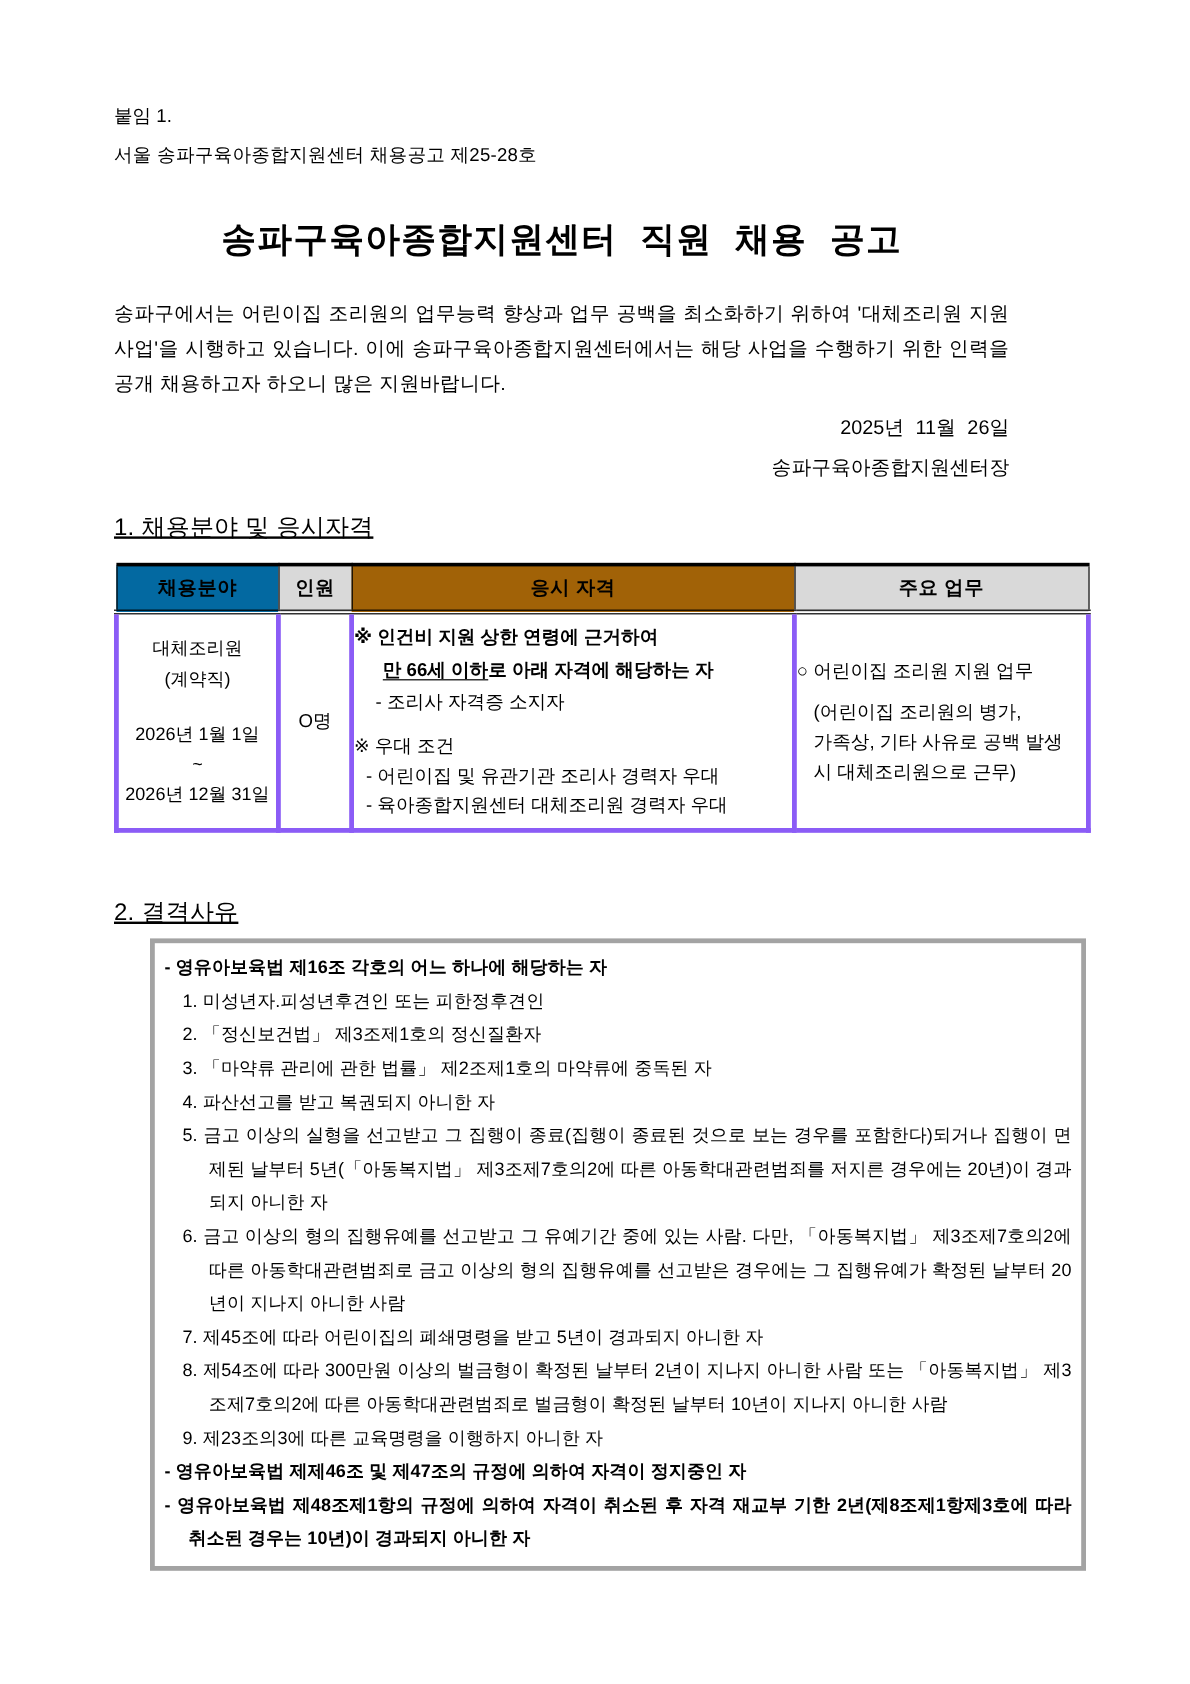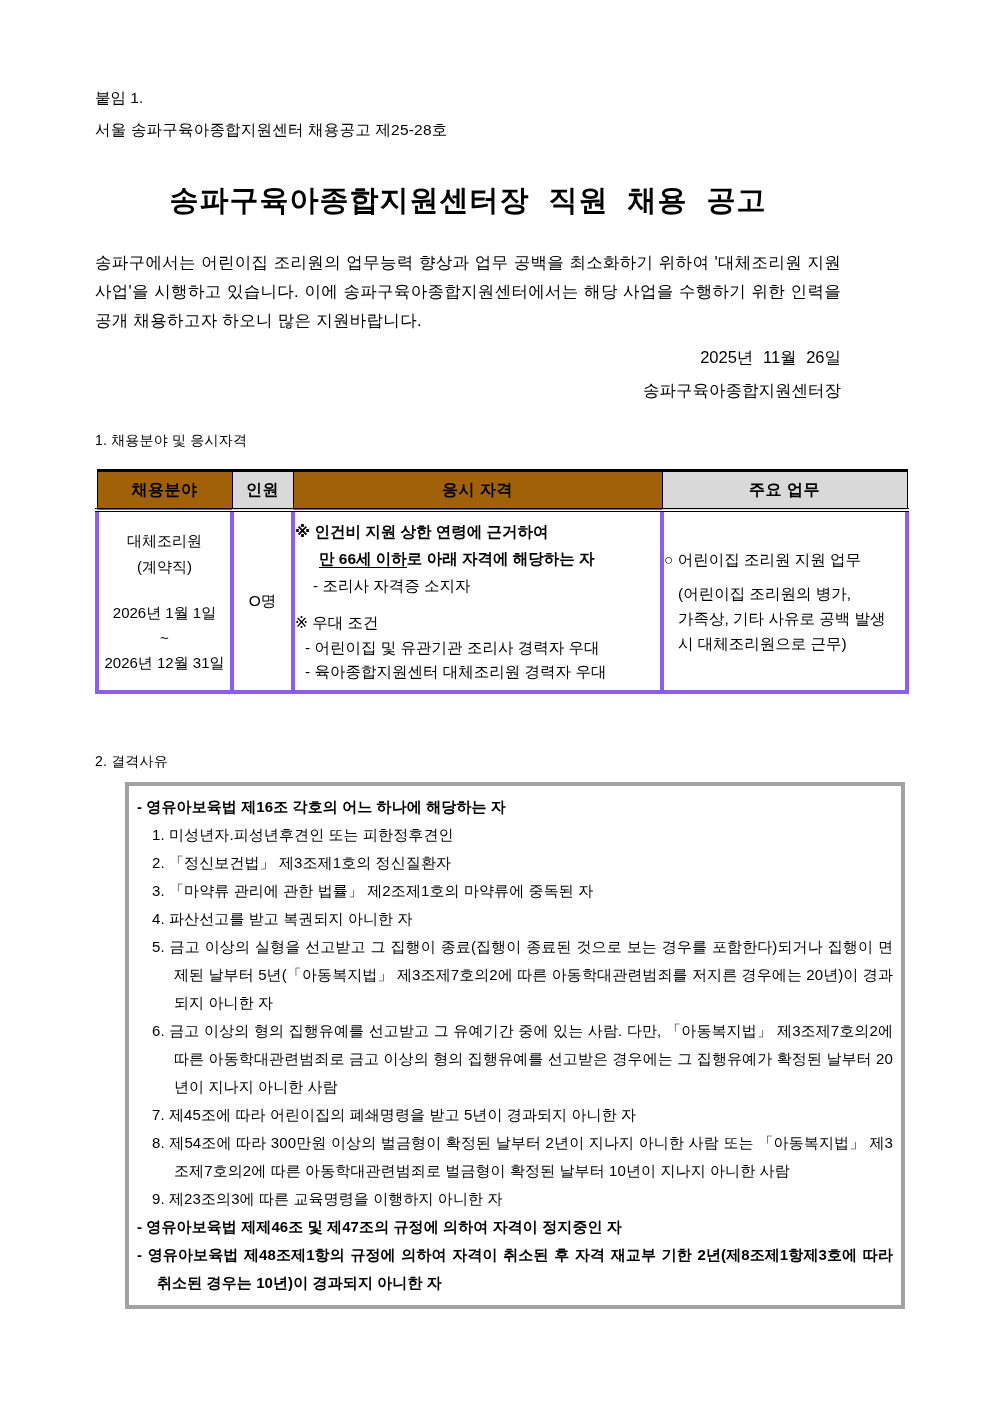--- a/index.html
+++ b/index.html
@@ -27,21 +27,21 @@
   }
   .intro {
     margin-top: 28px;
     font-size: 16.5px;
     line-height: 29px;
     text-align: justify;
     word-break: break-all;
     letter-spacing: 0.3px;
   }
   .sign-block { margin-top: 6px; text-align: right; font-size: 16.5px; line-height: 33px; word-spacing: 5px; }
-  .sec-heading { margin-top: 22px; font-size: 14px; line-height: 22px; letter-spacing: 0.2px; }
+  .sec-heading { margin-top: 22px; font-size: 20px; line-height: 22px; letter-spacing: 0.2px; text-decoration: underline; }
   .sec2-heading { margin-top: 56px; }
 
   table.recruit {
     margin-top: 18px;
     width: 810px;
     table-layout: fixed;
     border-collapse: collapse;
     border-top: 3px solid #000;
     border-bottom: 3px solid #000;
     border-left: 1px solid #000;
@@ -94,41 +94,41 @@
   .dq-tail { font-weight: bold; padding-left: 20px; text-indent: -20px; }
 </style>
 </head>
 <body>
 
 <div class="page">
 
   <div class="attach">붙임 1.</div>
   <div class="notice-no">서울 송파구육아종합지원센터 채용공고 제25-28호</div>
 
-  <div class="doc-title">송파구육아종합지원센터장 직원 채용 공고</div>
+  <div class="doc-title">송파구육아종합지원센터 직원 채용 공고</div>
 
   <div class="intro">송파구에서는 어린이집 조리원의 업무능력 향상과 업무 공백을 최소화하기 위하여 '대체조리원 지원사업'을 시행하고 있습니다. 이에 송파구육아종합지원센터에서는 해당 사업을 수행하기 위한 인력을 공개 채용하고자 하오니 많은 지원바랍니다.</div>
 
   <div class="sign-block">
     <div>2025년 11월 26일</div>
     <div>송파구육아종합지원센터장</div>
   </div>
 
   <div class="sec-heading">1. 채용분야 및 응시자격</div>
 
   <table class="recruit">
     <colgroup>
       <col style="width:135px">
       <col style="width:61px">
       <col style="width:369px">
       <col style="width:245px">
     </colgroup>
     <thead>
       <tr>
-        <th style="background-color: #a16207;">채용분야</th>
+        <th style="background-color: #0369a1;">채용분야</th>
         <th style="background-color: rgb(217, 217, 217);">인원</th>
         <th style="background-color: #a16207;">응시 자격</th>
         <th style="background-color: rgb(217, 217, 217);">주요 업무</th>
       </tr>
     </thead>
     <tbody>
       <tr>
         <td class="cell-field">
           <div class="field-line">대체조리원</div>
           <div class="field-line">(계약직)</div>

